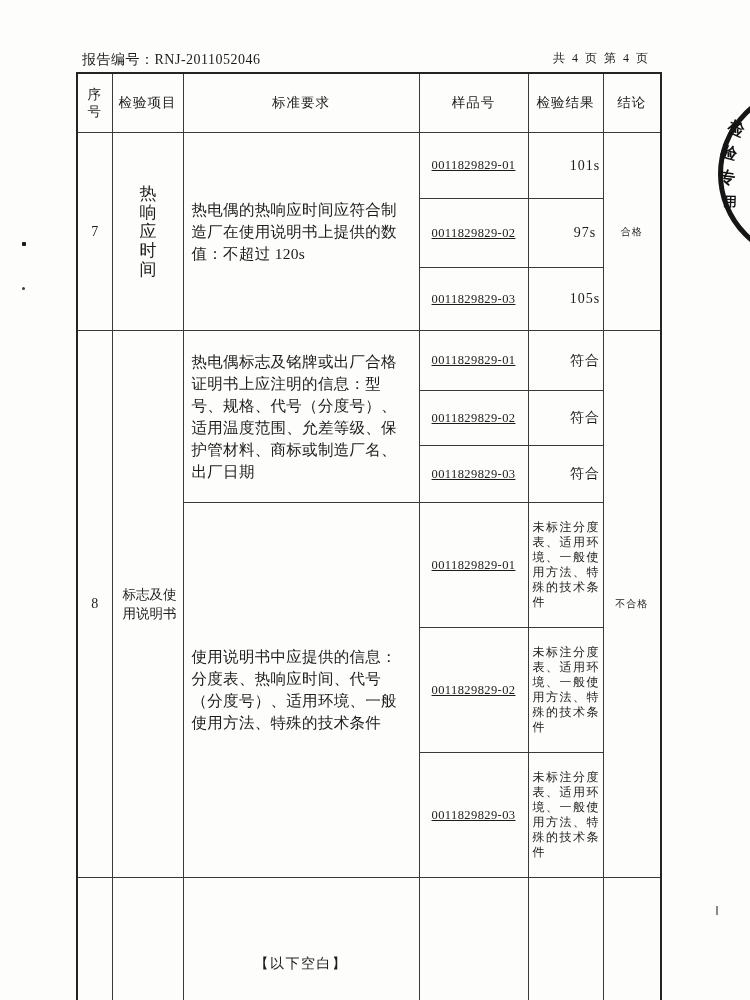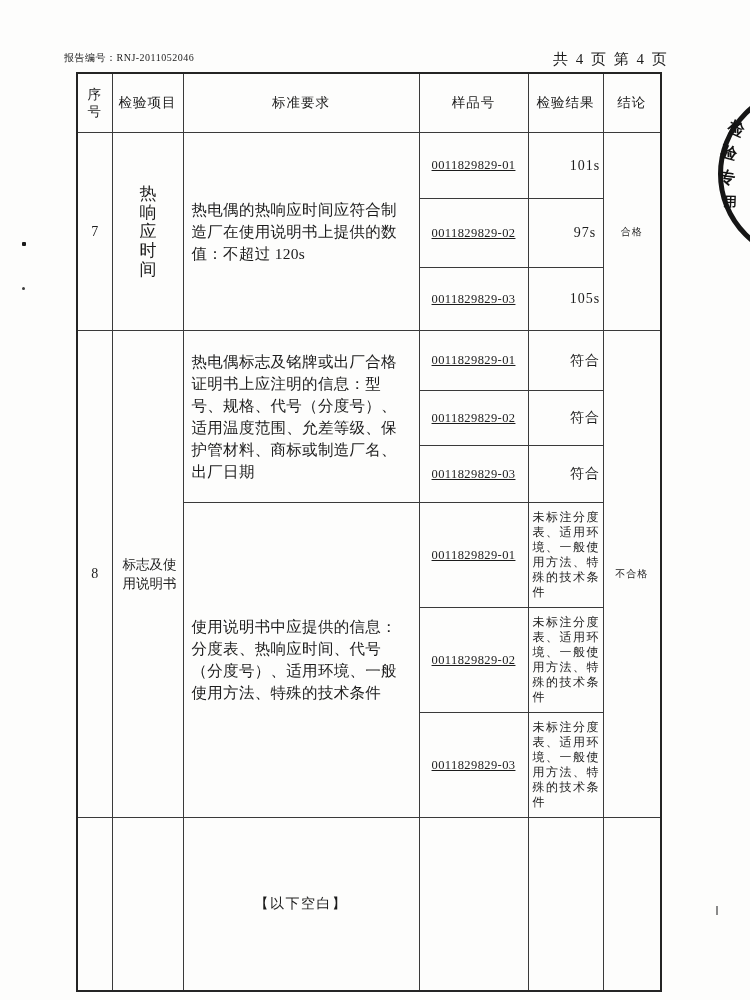--- a/index.html
+++ b/index.html
@@ -6,26 +6,26 @@
   html, body { margin: 0; padding: 0; }
   body {
     width: 750px; height: 1000px;
     position: relative;
     background: #fdfdfc;
     overflow: hidden;
     font-family: "Liberation Serif", "DejaVu Serif", serif;
     color: #1c1c1c;
   }
   .report-no {
-    position: absolute; left: 64px; top: 51px;
-    font-size: 10px; letter-spacing: 0.5px; white-space: nowrap; text-align: right;
+    position: absolute; left: 82px; top: 51px;
+    font-size: 14px; letter-spacing: 0.5px; white-space: nowrap; text-align: right;
   }
   .page-info {
     position: absolute; left: 553px; top: 50px;
-    font-size: 15px; letter-spacing: 2px; white-space: nowrap;
+    font-size: 12px; letter-spacing: 2px; white-space: nowrap;
   }
   table.report {
     position: absolute; left: 76px; top: 72px;
     border-collapse: collapse; table-layout: fixed;
     border: 2px solid #242424;
   }
   td, th {
     border: 1px solid #3a3a3a;
     padding: 0;
     vertical-align: middle;
@@ -40,21 +40,21 @@
   .item-wrap { width: 58px; margin: 0 auto; word-break: break-all; line-height: 19px; font-size: 13.5px; text-align: right; }
   .req {
     text-align: left; padding: 4px 8px;
     font-size: 15.5px; line-height: 22px; letter-spacing: 0.3px;
   }
   .sample { font-size: 12.5px; letter-spacing: 0.4px; white-space: nowrap; text-decoration: underline; }
   .result { font-size: 14px; letter-spacing: 1px; padding-left: 39px; }
   .result-small {
     font-size: 12px; line-height: 15px;
     text-align: justify; text-align-last: left;
-    padding: 7px 4px; word-break: break-all; letter-spacing: 0;
+    padding: 17px 4px; word-break: break-all; letter-spacing: 0;
   }
   .conclusion { font-size: 10px; letter-spacing: 1px; }
   .footer-note { font-size: 14px; letter-spacing: 1.5px; }
   
   .stamp-circle {
     position: absolute; left: 718px; top: 86px;
     width: 176px; height: 176px;
     border: 5px solid #161616; border-radius: 50%;
     background: transparent;
   }

